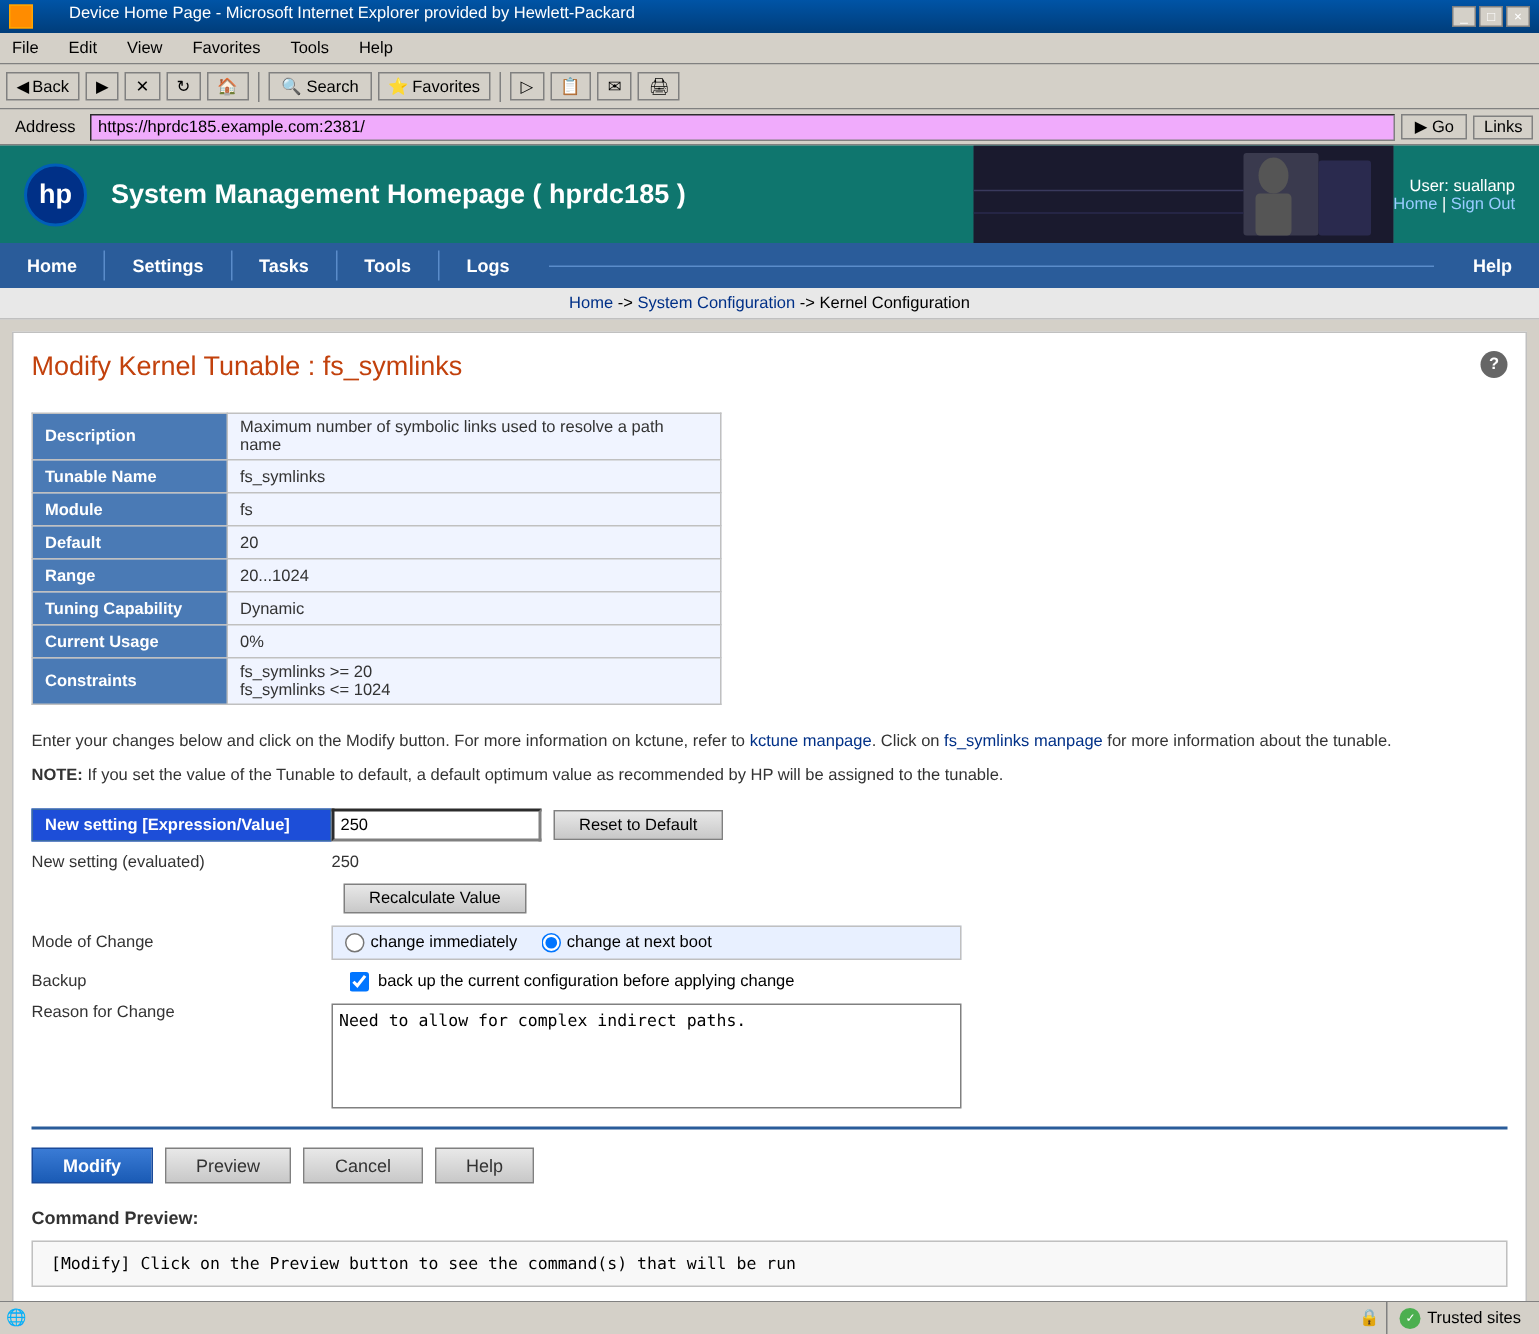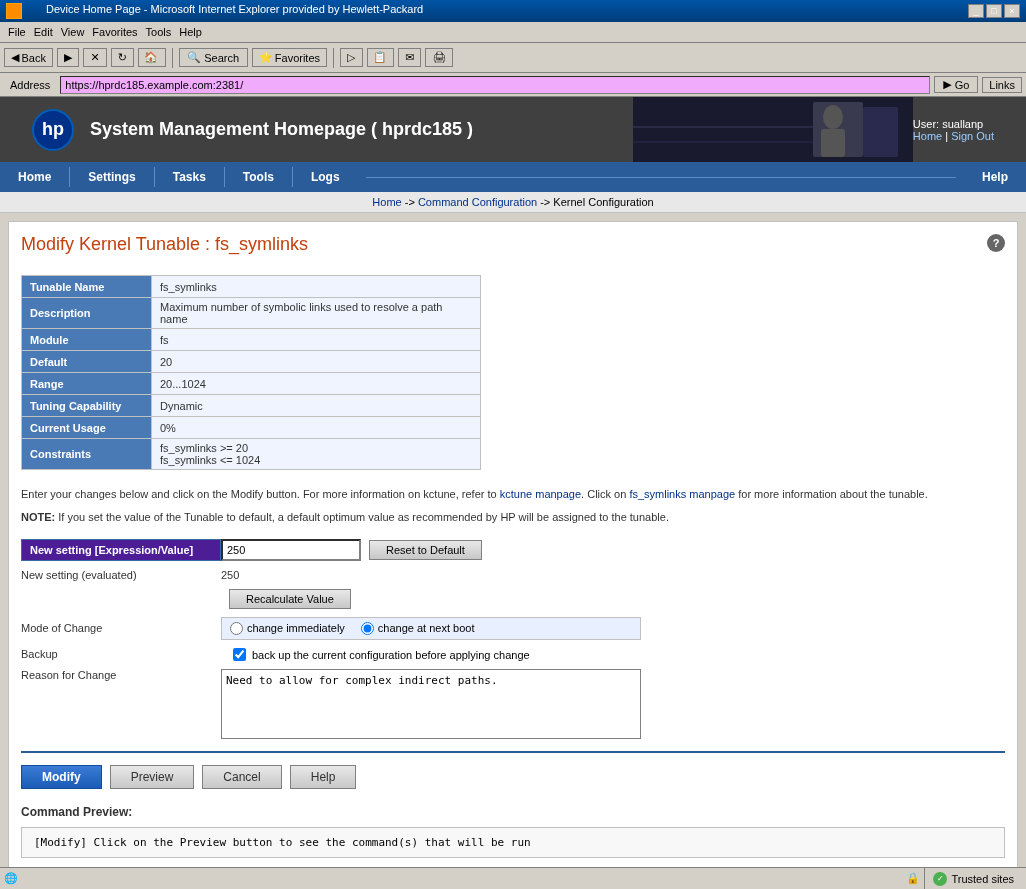--- a/index.html
+++ b/index.html
@@ -6,43 +6,43 @@
     body { font-family: Arial, sans-serif; font-size: 12px; background: #d4d0c8; width: 1026px; min-height: 889px; overflow-x: hidden; }
     
     
     .title-bar { background: linear-gradient(to bottom, #0054a6 0%, #003d7a 100%); color: white; padding: 3px 6px; font-size: 11px; display: flex; align-items: center; justify-content: space-between; height: 22px; }
     .title-bar-left { display: flex; align-items: flex-start; gap: 24px; }
     .title-bar-icon { width: 16px; height: 16px; background: #ff8c00; border: 1px solid #ffa500; }
     .title-bar-controls { display: flex; gap: 2px; }
     .tb-btn { width: 16px; height: 14px; background: #d4d0c8; border: 1px solid #808080; font-size: 9px; display: flex; align-items: center; justify-content: center; cursor: pointer; }
     
     
-    .menu-bar { background: #d4d0c8; border-bottom: 1px solid #808080; padding: 2px 4px; display: flex; font-size: 11px; }
+    .menu-bar { background: #d4d0c8; border-bottom: 1px solid #808080; padding: 2px 4px; display: flex; gap: 12px; font-size: 11px; }
     .menu-item { cursor: pointer; padding: 2px 4px; }
     
     
     .toolbar { background: #d4d0c8; border-bottom: 1px solid #808080; padding: 2px 4px; display: flex; align-items: center; gap: 4px; height: 30px; }
     .toolbar-btn { background: #d4d0c8; border: 1px solid #808080; padding: 2px 6px; font-size: 11px; cursor: pointer; display: flex; align-items: center; gap: 2px; }
     .toolbar-separator { width: 1px; height: 20px; background: #808080; margin: 0 2px; }
     .search-btn { background: #d4d0c8; border: 1px solid #808080; padding: 2px 8px; font-size: 11px; cursor: pointer; display: flex; align-items: center; gap: 3px; }
     
     
     .address-bar { background: #d4d0c8; border-bottom: 1px solid #808080; padding: 2px 4px; display: flex; align-items: center; gap: 4px; height: 24px; }
     .address-label { font-size: 11px; padding: 0 6px; }
     .address-input { flex: 1; border: 1px inset #808080; padding: 1px 4px; font-size: 11px; background: #f0abfc; height: 18px; }
     .go-btn { background: #d4d0c8; border: 1px solid #808080; padding: 1px 8px; font-size: 11px; cursor: pointer; display: flex; align-items: center; gap: 3px; }
     .links-btn { background: #d4d0c8; border: 1px solid #808080; padding: 1px 6px; font-size: 11px; cursor: pointer; }
     
     
-    .hp-header { background: #404040; display: flex; align-items: center; justify-content: space-between; height: 65px; padding: 16px; overflow: hidden; }
+    .hp-header { background: #0f766e; display: flex; align-items: center; justify-content: space-between; height: 65px; padding: 0; overflow: hidden; }
     .hp-logo-section { display: flex; align-items: center; padding: 0 16px; }
     .hp-logo { width: 42px; height: 42px; background: #003087; border-radius: 50%; border: 2px solid #005eb8; display: flex; align-items: center; justify-content: center; color: white; font-size: 18px; font-weight: bold; margin-right: 16px; }
     .hp-title { color: white; font-size: 18px; font-weight: bold; }
     .hp-photo { width: 280px; height: 65px; background: linear-gradient(135deg, #2a2a3e 0%, #1a1a2e 50%, #3a3a4e 100%); overflow: hidden; position: relative; }
-    .hp-user-info { color: white; font-size: 11px; padding-right: 16px; }
+    .hp-user-info { color: white; font-size: 11px; text-align: right; padding-right: 16px; }
     .hp-user-info a { color: #99ccff; text-decoration: none; }
     
     
     .nav-bar { background: #2a5c9a; display: flex; align-items: center; height: 30px; }
     .nav-item { color: white; padding: 0 18px; height: 30px; display: flex; align-items: center; font-size: 12px; font-weight: bold; cursor: pointer; text-decoration: none; }
     .nav-divider { width: 1px; height: 20px; background: #5a8cca; }
     .nav-help { color: white; padding: 0 18px; height: 30px; display: flex; align-items: center; font-size: 12px; font-weight: bold; cursor: pointer; margin-left: auto; }
     
     
     .breadcrumb { background: #e8e8e8; border-bottom: 1px solid #c0c0c0; padding: 4px 16px; font-size: 11px; text-align: center; }
@@ -67,30 +67,30 @@
     .note-text { font-size: 11px; color: #333; margin-bottom: 16px; }
     .note-text strong { font-weight: bold; }
     
     
     .form-section { margin-top: 8px; }
     .form-row { display: flex; align-items: center; margin-bottom: 8px; }
     .form-label-normal { width: 200px; font-size: 11px; color: #333; }
     .form-value { font-size: 11px; color: #333; }
     
     .new-setting-row { display: flex; align-items: center; margin-bottom: 8px; }
-    .new-setting-label { width: 200px; font-size: 11px; color: white; background: #4c1d95; padding: 4px 8px; font-weight: bold; border: 1px solid #3a6aa5; }
+    .new-setting-label { width: 200px; font-size: 11px; color: white; background: #1d4ed8; padding: 4px 8px; font-weight: bold; border: 1px solid #3a6aa5; }
     .new-setting-input { border: 2px inset #808080; padding: 2px 4px; font-size: 11px; width: 140px; height: 22px; }
     .reset-btn { background: linear-gradient(to bottom, #e8e8e8, #c8c8c8); border: 1px solid #808080; padding: 3px 16px; font-size: 11px; cursor: pointer; margin-left: 8px; }
     
     .mode-row { display: flex; align-items: center; margin-bottom: 8px; }
     .mode-options { background: #e8f0ff; border: 1px solid #c0c0c0; padding: 4px 8px; display: flex; align-items: center; gap: 16px; width: 420px; }
     .radio-option { display: flex; align-items: center; gap: 4px; font-size: 11px; justify-content: center; }
     
     .backup-row { display: flex; align-items: center; margin-bottom: 8px; }
-    .backup-options { display: flex; align-items: flex-end; gap: 6px; font-size: 11px; padding-left: 12px; }
+    .backup-options { display: flex; align-items: center; gap: 6px; font-size: 11px; padding-left: 12px; }
     
     .reason-row { display: flex; align-items: flex-start; margin-bottom: 8px; }
     .reason-textarea { width: 420px; height: 70px; border: 1px solid #808080; font-family: monospace; font-size: 11px; padding: 4px; resize: none; }
     
     
     .section-divider { border: none; border-top: 2px solid #2a5c9a; margin: 12px 0; }
     
     
     .action-buttons { display: flex; gap: 8px; margin-bottom: 16px; }
     .action-btn { background: linear-gradient(to bottom, #3a7bd5, #1a5bb5); color: white; border: 1px solid #1a4a9a; padding: 4px 20px; font-size: 12px; font-weight: bold; cursor: pointer; }
@@ -196,41 +196,41 @@
   <a class="nav-item">Tools</a>
   <div class="nav-divider"></div>
   <a class="nav-item">Logs</a>
   <div style="flex:1; border-top: 1px solid #5a8cca; height: 1px; align-self: center; margin: 0 8px;"></div>
   <a class="nav-help">Help</a>
 </div>
 
 <div class="breadcrumb">
   <a>Home</a>
   <span>-&gt;</span>
-  <a>Command Configuration</a>
+  <a>System Configuration</a>
   <span> -&gt; </span>
   <span>Kernel Configuration</span>
 </div>
 
 <div class="main-content">
 
   <div style="display:flex; justify-content:space-between; align-items:flex-start;">
     <h1 class="page-title">Modify Kernel Tunable : fs_symlinks</h1>
     <div class="help-icon">?</div>
   </div>
 
   <table class="info-table">
     <tbody>
         <tr>
+      <td>Description</td>
+      <td>Maximum number of symbolic links used to resolve a path name</td>
+    </tr>
+    <tr>
       <td>Tunable Name</td>
       <td>fs_symlinks</td>
-    </tr>
-    <tr>
-      <td>Description</td>
-      <td>Maximum number of symbolic links used to resolve a path name</td>
     </tr>
     <tr>
       <td>Module</td>
       <td>fs</td>
     </tr>
     <tr>
       <td>Default</td>
       <td>20</td>
     </tr>
     <tr>

